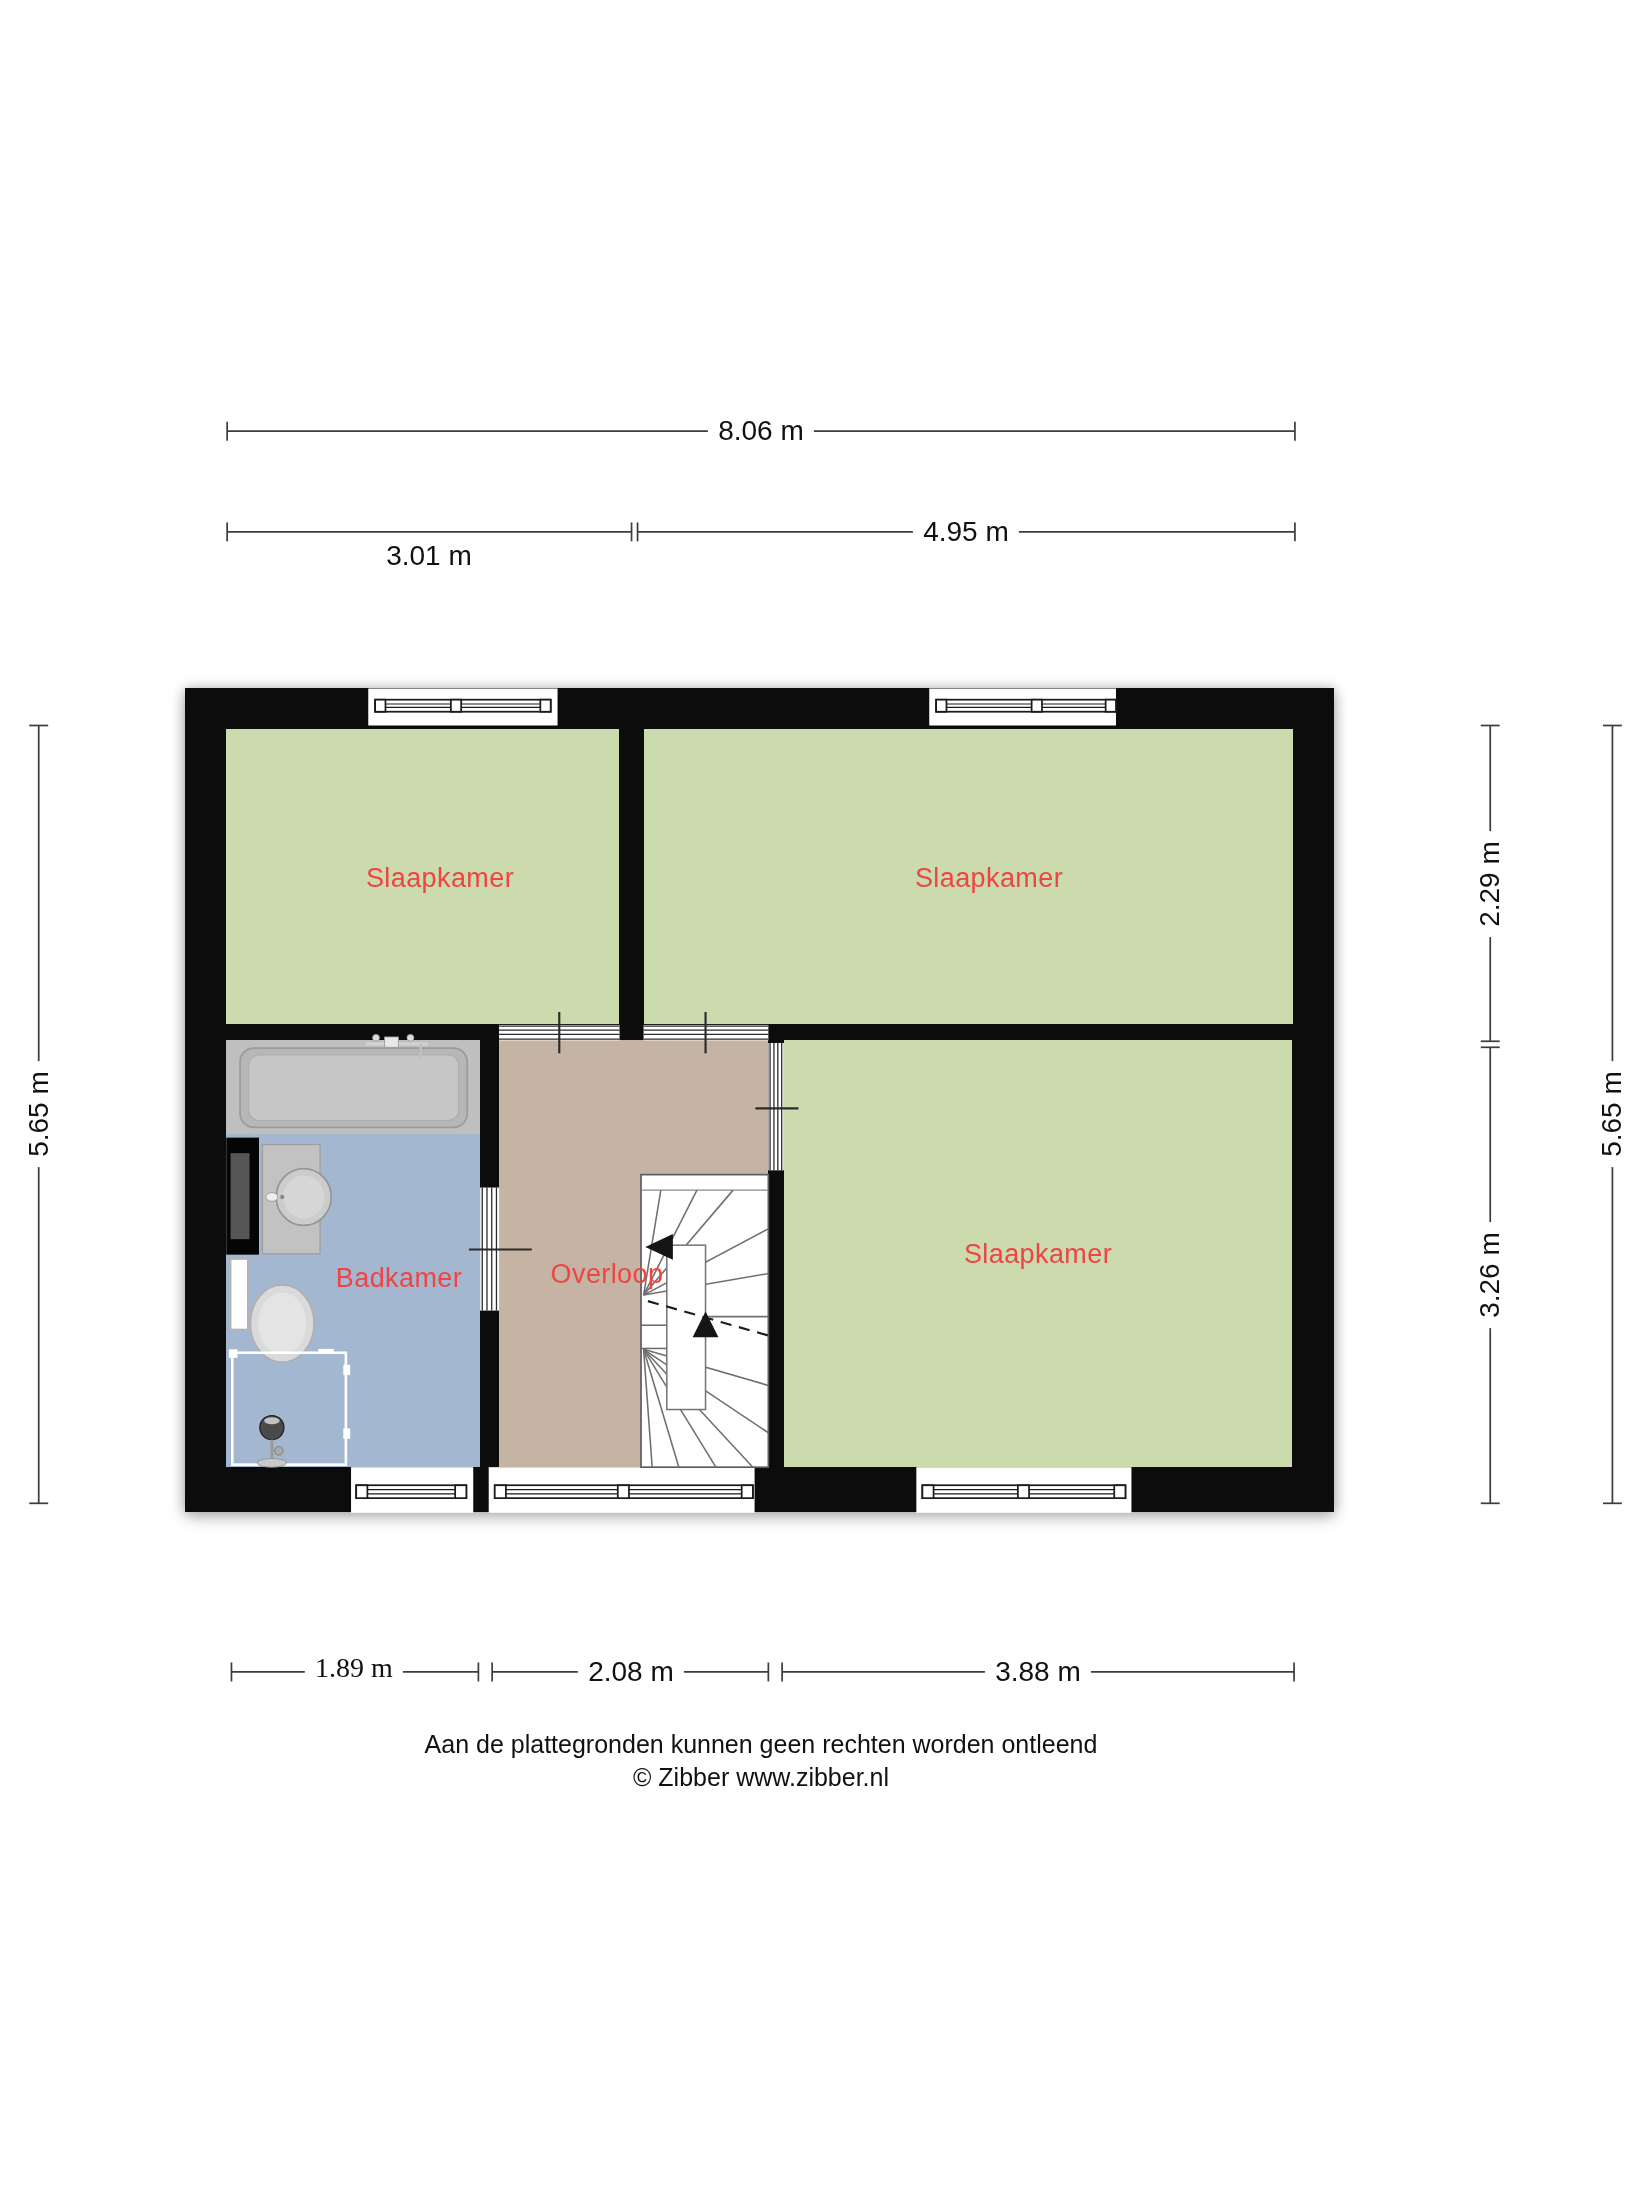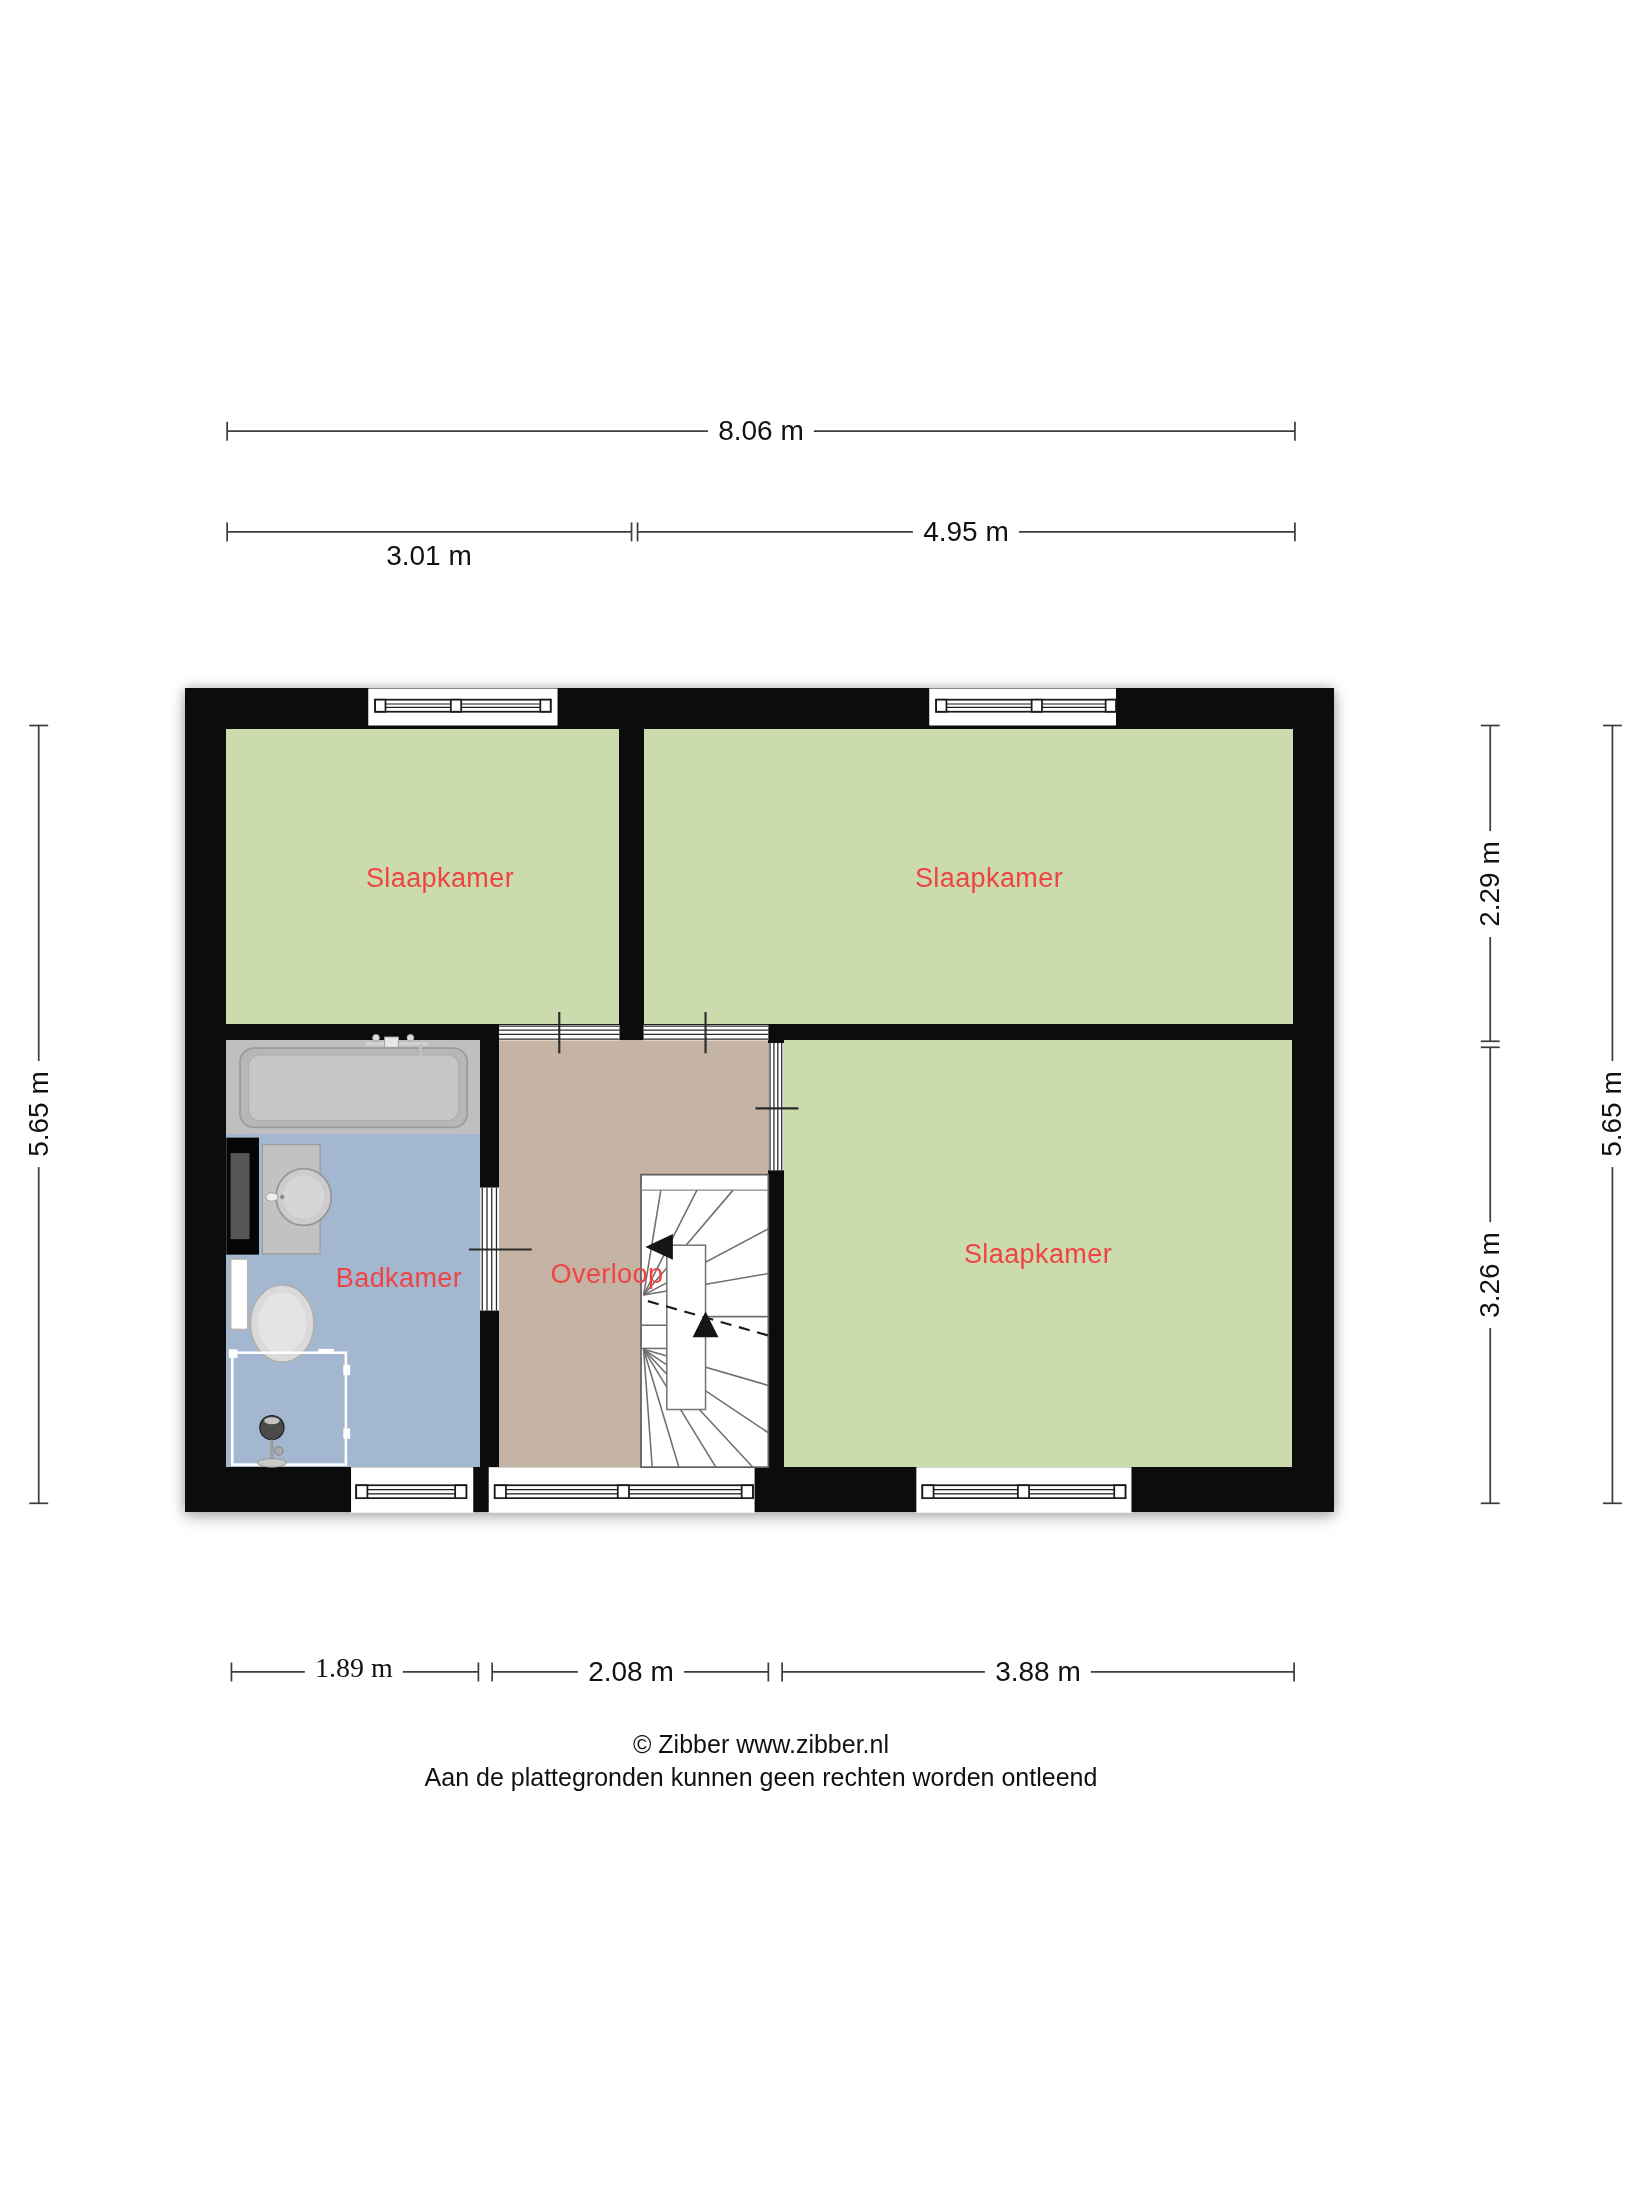--- a/index.html
+++ b/index.html
@@ -258,16 +258,16 @@
 <div class="dim-label" style="left:966px;top:532px;">4.95 m</div>
 <div class="dim-label" style="left:354px;top:1668px;font-family:Liberation Serif, serif;">1.89 m</div>
 <div class="dim-label" style="left:631px;top:1672px;">2.08 m</div>
 <div class="dim-label" style="left:1038px;top:1672px;text-align:center;">3.88 m</div>
 <div class="dim-label vert" style="left:39px;top:1114px;">5.65 m</div>
 <div class="dim-label vert" style="left:1490px;top:884px;">2.29 m</div>
 <div class="dim-label vert" style="left:1490px;top:1275px;">3.26 m</div>
 <div class="dim-label vert" style="left:1612px;top:1114px;">5.65 m</div>
 
 <div class="footer">
+  <div>Aan de plattegronden kunnen geen rechten worden ontleend</div>
   <div>© Zibber www.zibber.nl</div>
-  <div>Aan de plattegronden kunnen geen rechten worden ontleend</div>
 </div>
 
 
 </body></html>

